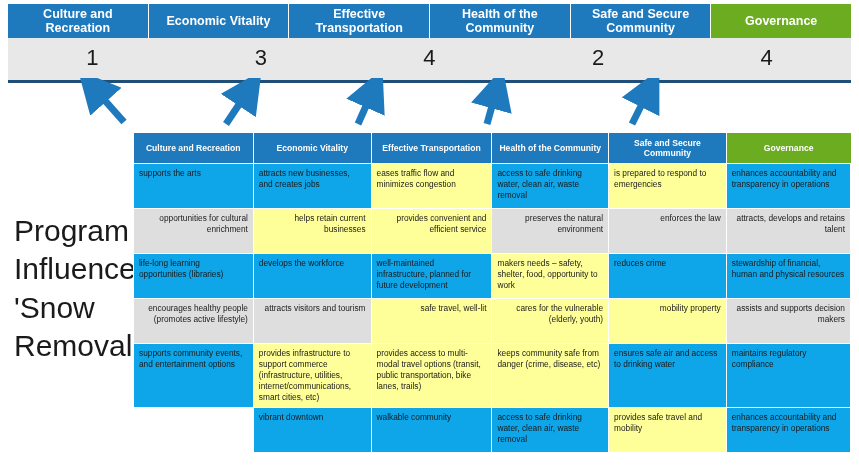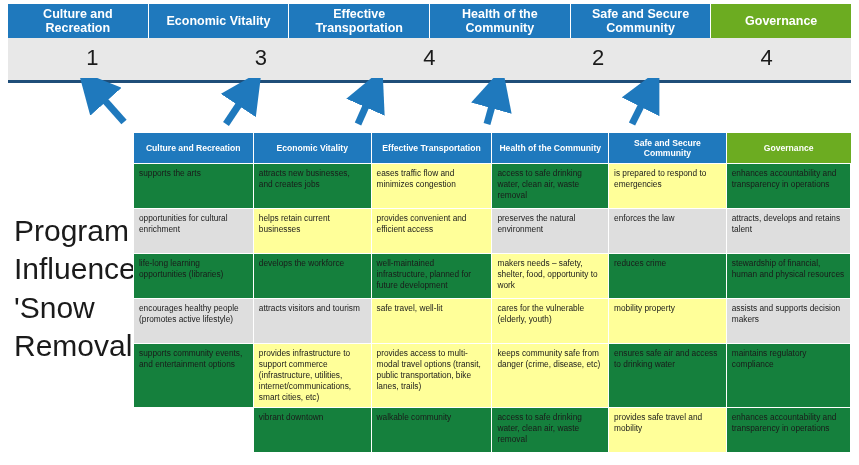--- a/index.html
+++ b/index.html
@@ -114,22 +114,22 @@
 
   #matrix td {
     font-size: 8.3px;
     line-height: 1.32;
     color: #1a1a1a;
     vertical-align: top;
     padding: 4px 5px 4px 5px;
     border: 1px solid #ffffff;
     height: 36px;
   }
-  #matrix tr.band-a td { background: #15803d; }
-  #matrix tr.band-b td { background: #dedede; }
+  #matrix tr.band-a td { background: #0ea5e9; }
+  #matrix tr.band-b td { background: #dedede; text-align: right; }
   #matrix td.hl { background: #ffff99 !important; }
   #matrix td.empty { background: #ffffff !important; border-color: #ffffff; }
 </style>
 </head>
 <body>
 
 <div id="top-wrap">
   <div id="top-header">
     <div class="top-cell blue">
         <span>Culture and Recreation</span>
@@ -198,21 +198,21 @@
       <td>supports the arts</td>
       <td>attracts new businesses, and creates jobs</td>
       <td class="hl">eases traffic flow and minimizes congestion</td>
       <td>access to safe drinking water, clean air, waste removal</td>
       <td class="hl">is prepared to respond to emergencies</td>
       <td>enhances accountability and transparency in operations</td>
     </tr>
     <tr class="band-b">
       <td>opportunities for cultural enrichment</td>
       <td class="hl">helps retain current businesses</td>
-      <td class="hl">provides convenient and efficient access</td>
+      <td class="hl">provides convenient and efficient service</td>
       <td>preserves the natural environment</td>
       <td>enforces the law</td>
       <td>attracts, develops and retains talent</td>
     </tr>
     <tr class="band-a">
       <td>life-long learning opportunities (libraries)</td>
       <td>develops the workforce</td>
       <td>well-maintained infrastructure, planned for future development</td>
       <td class="hl">makers needs – safety, shelter, food, opportunity to work</td>
       <td>reduces crime</td>

